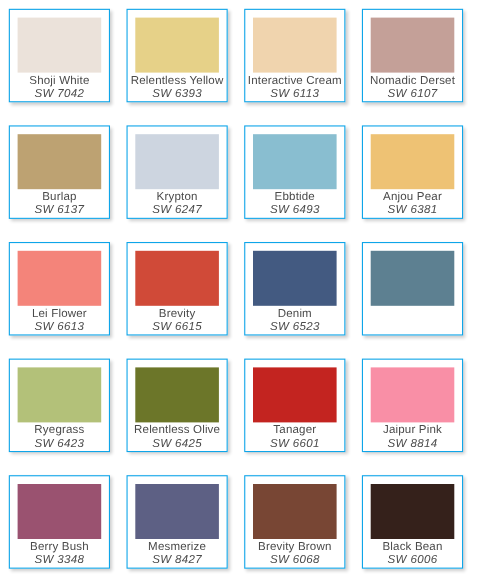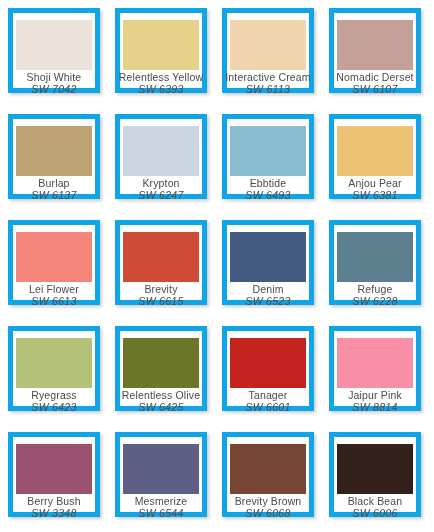--- a/index.html
+++ b/index.html
@@ -33,21 +33,21 @@
     box-sizing: border-box;
   }
 
   .swatch-card {
     position: absolute;
     left: 8px;
     top: 8px;
     width: 92px;
     height: 85px;
     background: #ffffff;
-    border: 5px solid #0ea5e9;
+    border: 1px solid #0ea5e9;
     box-sizing: border-box;
     box-shadow: 2px 2px 3px rgba(0, 0, 0, 0.20);
     display: flex;
     flex-direction: column;
     align-items: center;
   }
 
   .color-block {
     width: 76px;
     height: 50px;
@@ -180,24 +180,20 @@
         <div class="color-block" style="background-color: rgb(67, 90, 129);"></div>
         <div class="label-wrap">
           <span class="color-name">Denim</span>
           <span class="color-code">SW 6523</span>
         </div>
       </div>
     </div>
     <div class="swatch-cell">
       <div class="swatch-card">
         <div class="color-block" style="background-color: rgb(93, 128, 145);"></div>
-        <div class="label-wrap">
-          <span class="color-name">Refuge</span>
-          <span class="color-code">SW 6228</span>
-        </div>
       </div>
     </div>
     <div class="swatch-cell">
       <div class="swatch-card">
         <div class="color-block" style="background-color: rgb(179, 193, 121);"></div>
         <div class="label-wrap">
           <span class="color-name">Ryegrass</span>
           <span class="color-code">SW 6423</span>
         </div>
       </div>
@@ -236,21 +232,21 @@
           <span class="color-name">Berry Bush</span>
           <span class="color-code">SW 3348</span>
         </div>
       </div>
     </div>
     <div class="swatch-cell">
       <div class="swatch-card">
         <div class="color-block" style="background-color: rgb(93, 96, 132);"></div>
         <div class="label-wrap">
           <span class="color-name">Mesmerize</span>
-          <span class="color-code">SW 6544</span>
+          <span class="color-code">SW 8427</span>
         </div>
       </div>
     </div>
     <div class="swatch-cell">
       <div class="swatch-card">
         <div class="color-block" style="background-color: rgb(120, 70, 52);"></div>
         <div class="label-wrap">
           <span class="color-name">Brevity Brown</span>
           <span class="color-code">SW 6068</span>
         </div>

